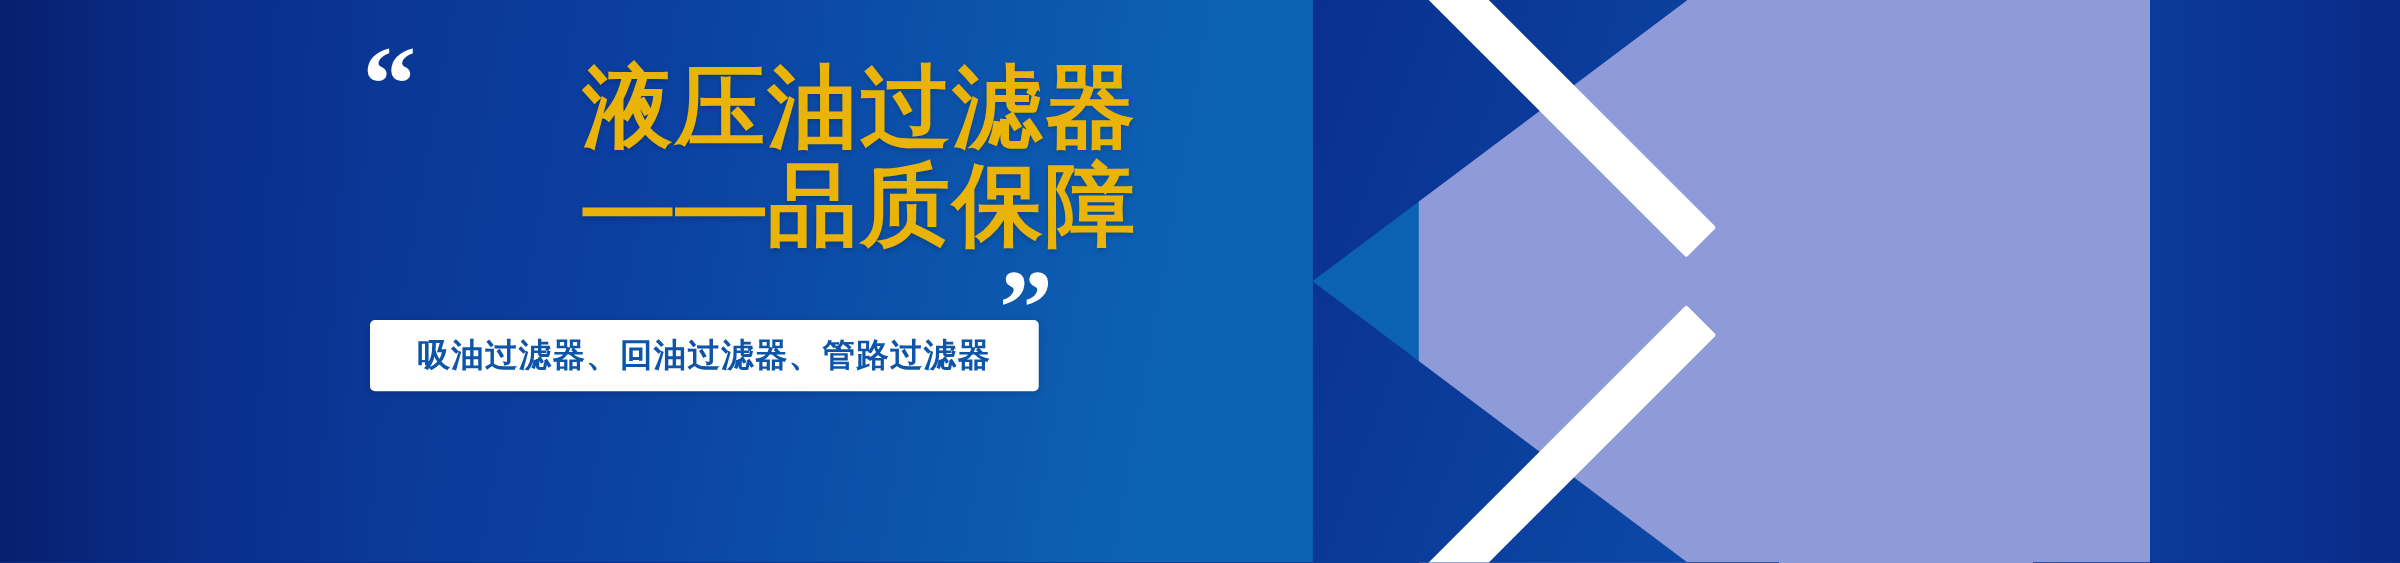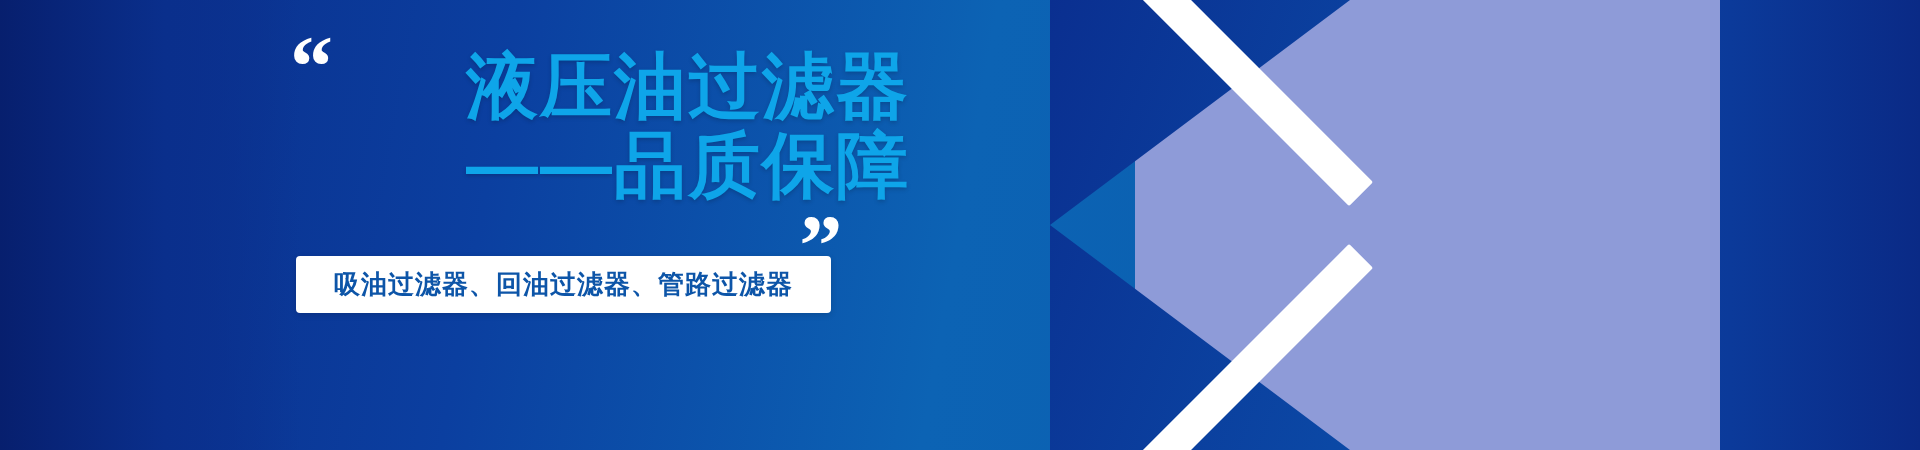--- a/index.html
+++ b/index.html
@@ -49,21 +49,21 @@
 
   .quote-open,.quote-close{
     position:absolute;color:#ffffff;font-weight:700;line-height:1;
     font-family:"Liberation Serif","DejaVu Serif",serif;
   }
   .quote-open{left:0px;top:-4px;font-size:86px;}
   .quote-close{left:510px;top:130px;font-size:86px;}
 
   .headline{
     position:absolute;left:50px;top:22px;width:570px;
-    color:#0ea5e9;font-weight:700;font-size:72px;letter-spacing:2px;
+    color:#eab308;font-weight:700;font-size:72px;letter-spacing:2px;
     line-height:1.02;text-align:right;
     font-family:"Liberation Sans","DejaVu Sans",sans-serif;
     text-shadow:0 2px 4px rgba(0,0,0,.18);
   }
   .headline .l1{display:block;}
   .headline .l2{display:block;margin-top:6px;}
 
   .subtitle-box{
     position:absolute;left:6px;top:228px;
     background:#ffffff;border-radius:4px;

